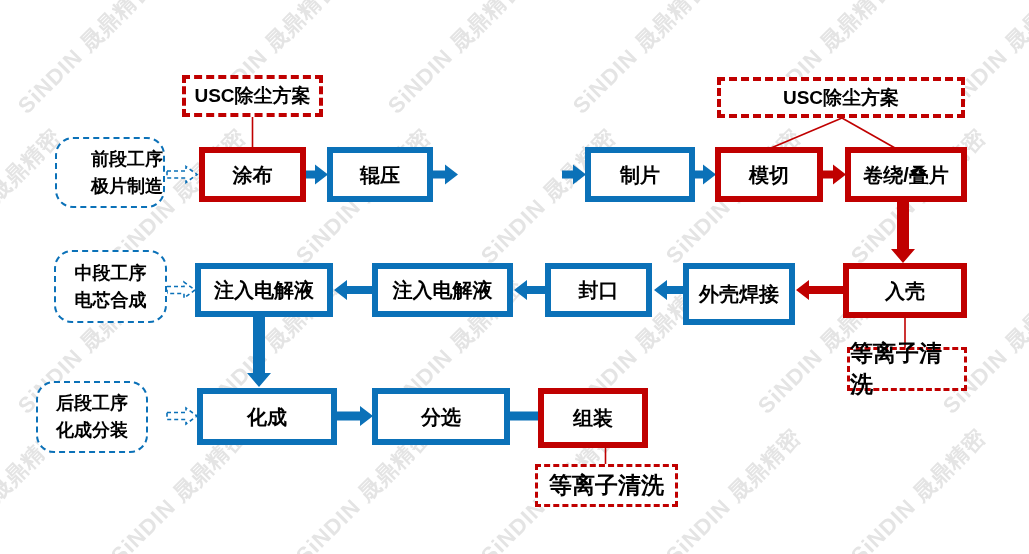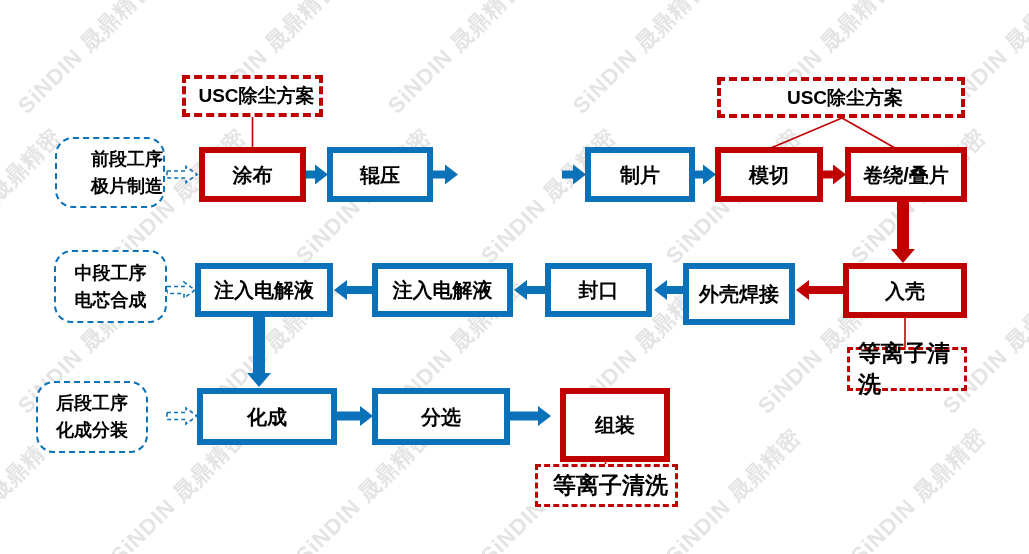--- a/index.html
+++ b/index.html
@@ -17,21 +17,21 @@
   .node{
     position:absolute;box-sizing:border-box;background:#fff;z-index:2;
     display:flex;align-items:center;justify-content:center;
     font-weight:bold;font-size:20px;line-height:1.1;text-align:center;
   }
   .node.red{border:6px solid var(--red);}
   .node.blue{border:6px solid var(--blue);}
   .anno{
     position:absolute;box-sizing:border-box;background:#fff;z-index:2;
     display:flex;align-items:center;justify-content:center;
-    font-weight:bold;font-size:19px;border:4px dashed var(--red);padding-left:8px;
+    font-weight:bold;font-size:19px;border:4px dashed var(--red);
   }
   .anno.small{font-size:23px;border-width:3.5px;}
   .stage{
     position:absolute;box-sizing:border-box;background:#fff;z-index:2;
     display:flex;flex-direction:column;align-items:center;justify-content:center;
     font-weight:bold;font-size:18px;line-height:1.5;
     border:2.5px dashed var(--blue);border-radius:18px;
   }
   .arrow-blue{fill:var(--blue);}
   .arrow-red{fill:var(--red);}
@@ -126,17 +126,17 @@
   <div class="node blue" style="left:195px;top:263px;width:138px;height:54px;">注入电解液</div>
   <div class="node blue" style="left:372px;top:263px;width:141px;height:54px;">注入电解液</div>
   <div class="node blue" style="left:545px;top:263px;width:107px;height:54px;">封口</div>
   <div class="node blue" style="left:683px;top:263px;width:112px;height:62px;">外壳焊接</div>
   <div class="node red" style="left:843px;top:263px;width:124px;height:55px;">入壳</div>
 
   <div class="anno small" style="left:847px;top:347px;width:120px;height:44px;">等离子清洗</div>
 
   <div class="node blue" style="left:197px;top:388px;width:140px;height:57px;">化成</div>
   <div class="node blue" style="left:372px;top:388px;width:138px;height:57px;">分选</div>
-  <div class="node red" style="left:560px;top:388px;width:110px;height:74px;">组装</div>
+  <div class="node red" style="left:538px;top:388px;width:110px;height:60px;">组装</div>
 
   <div class="anno small" style="left:535px;top:464px;width:143px;height:43px;">等离子清洗</div>
 
 </div>
 
 </body></html>

